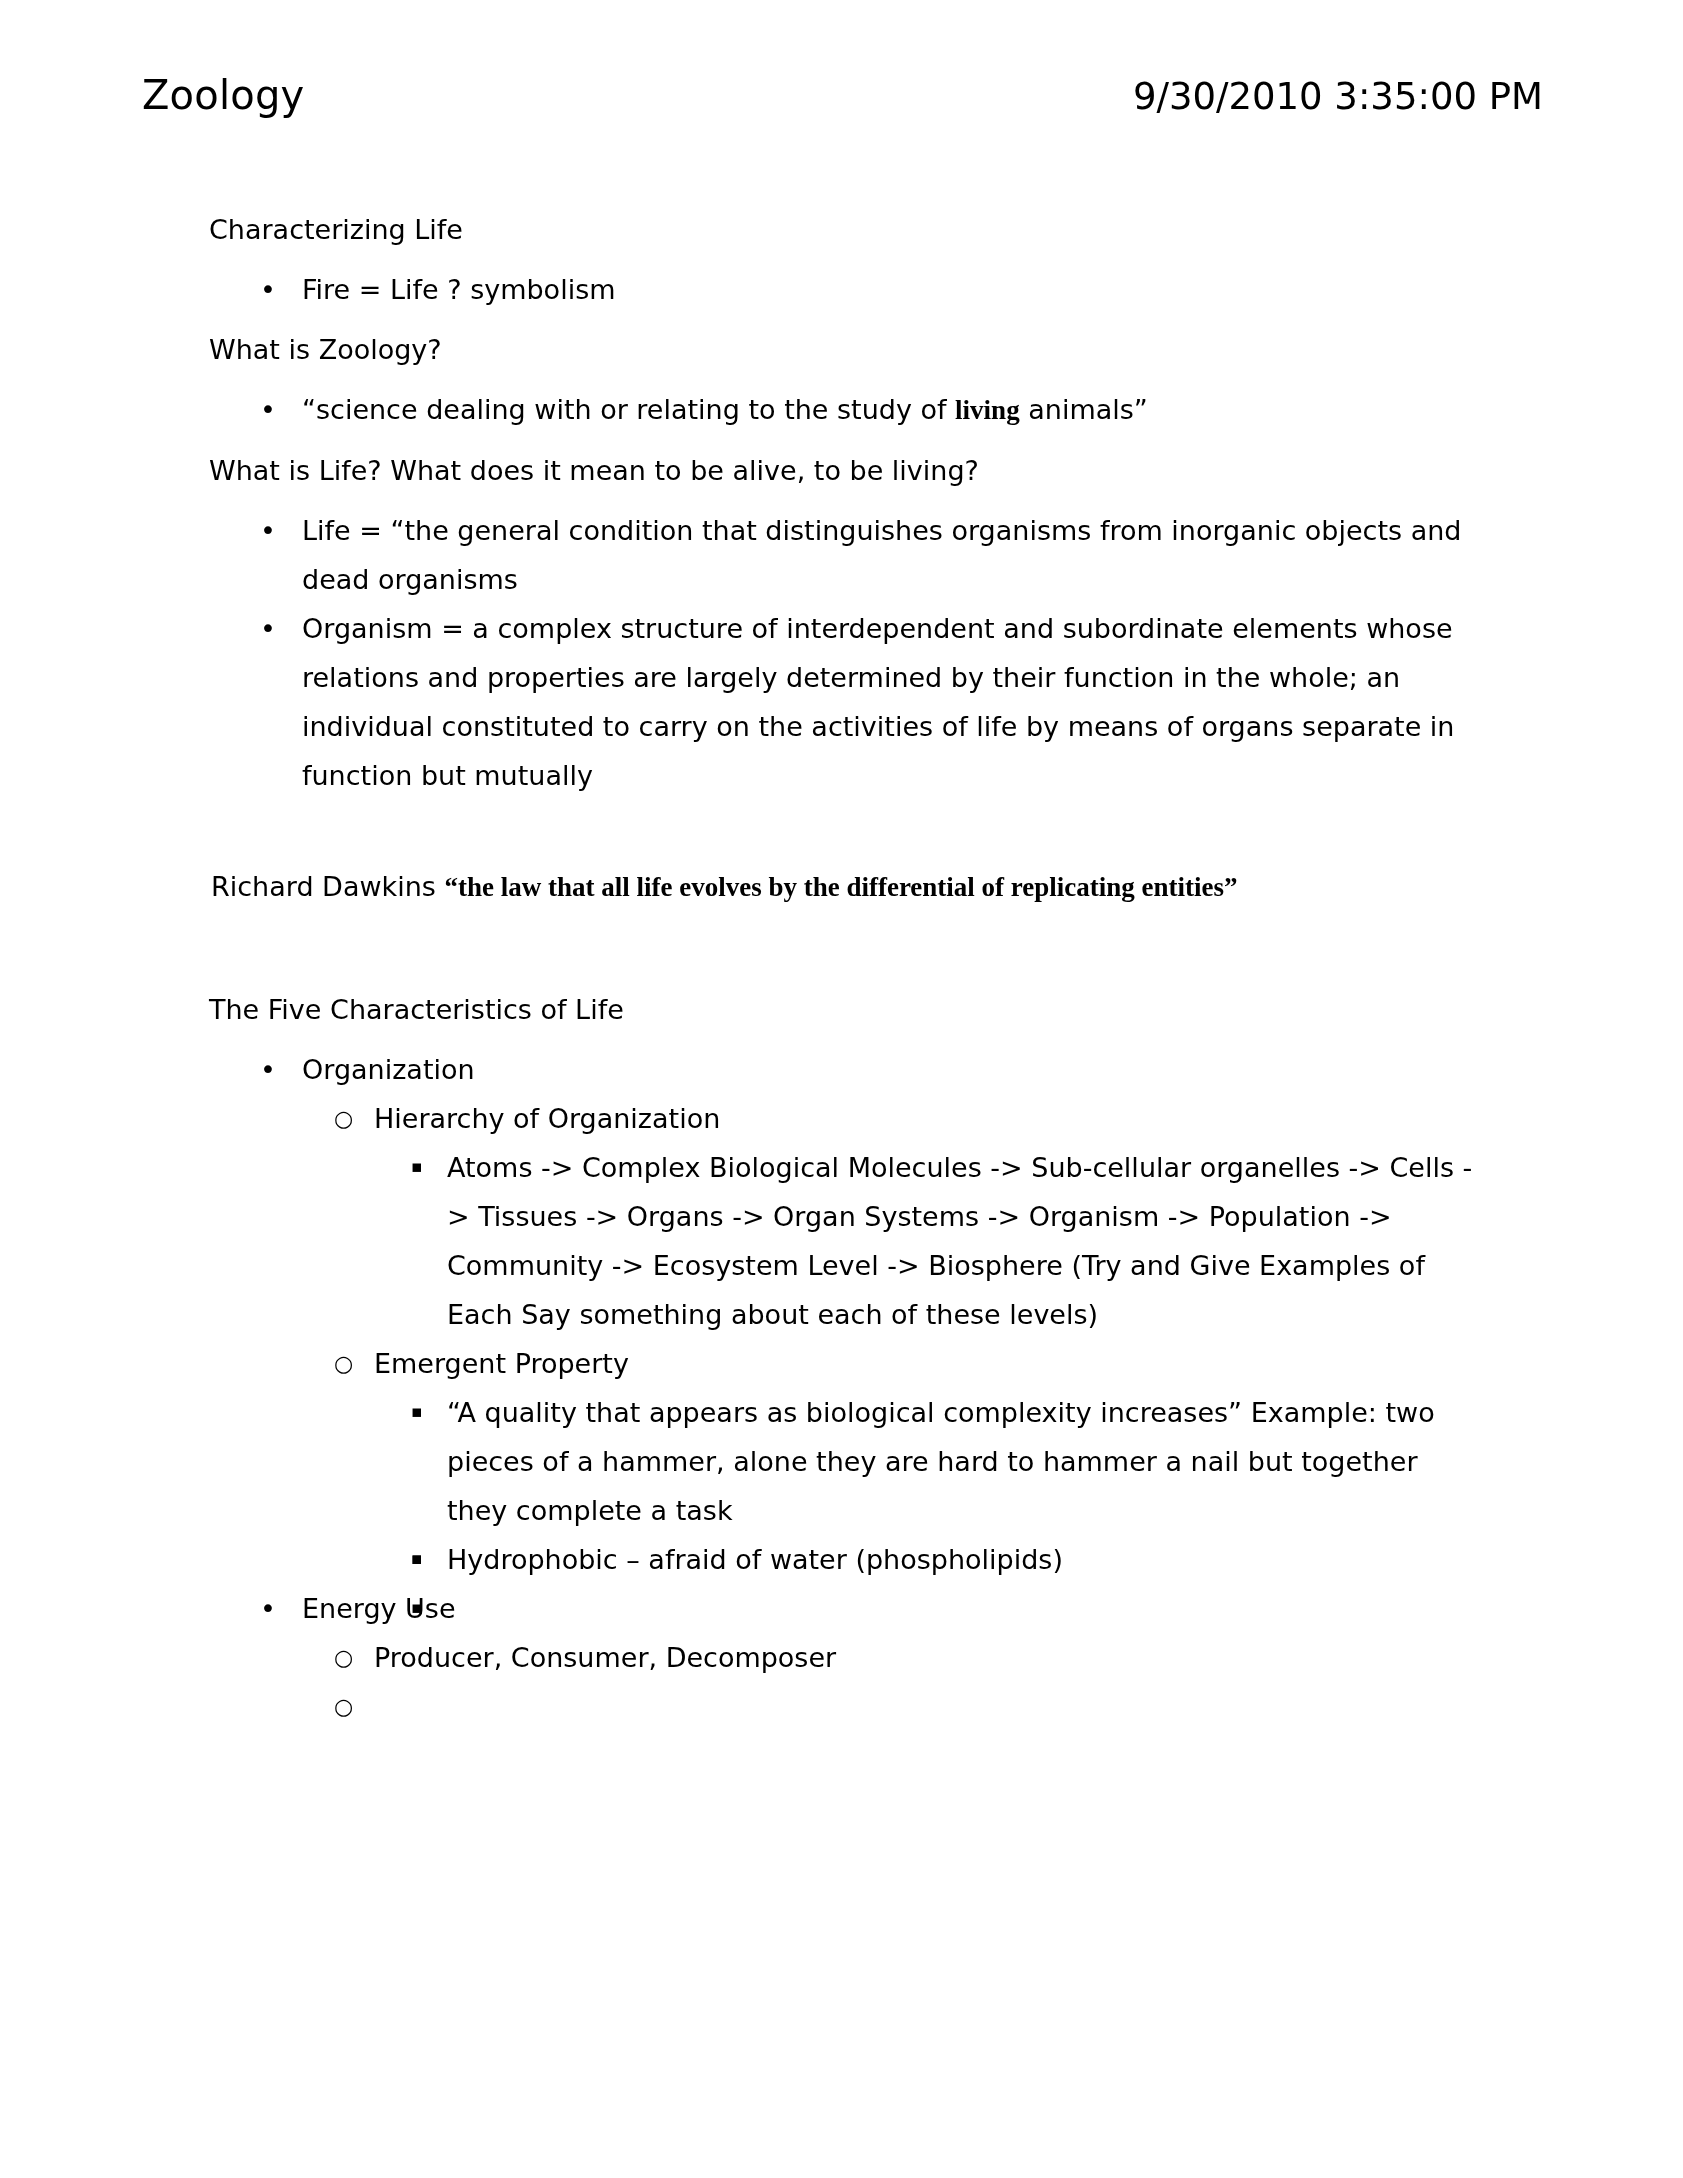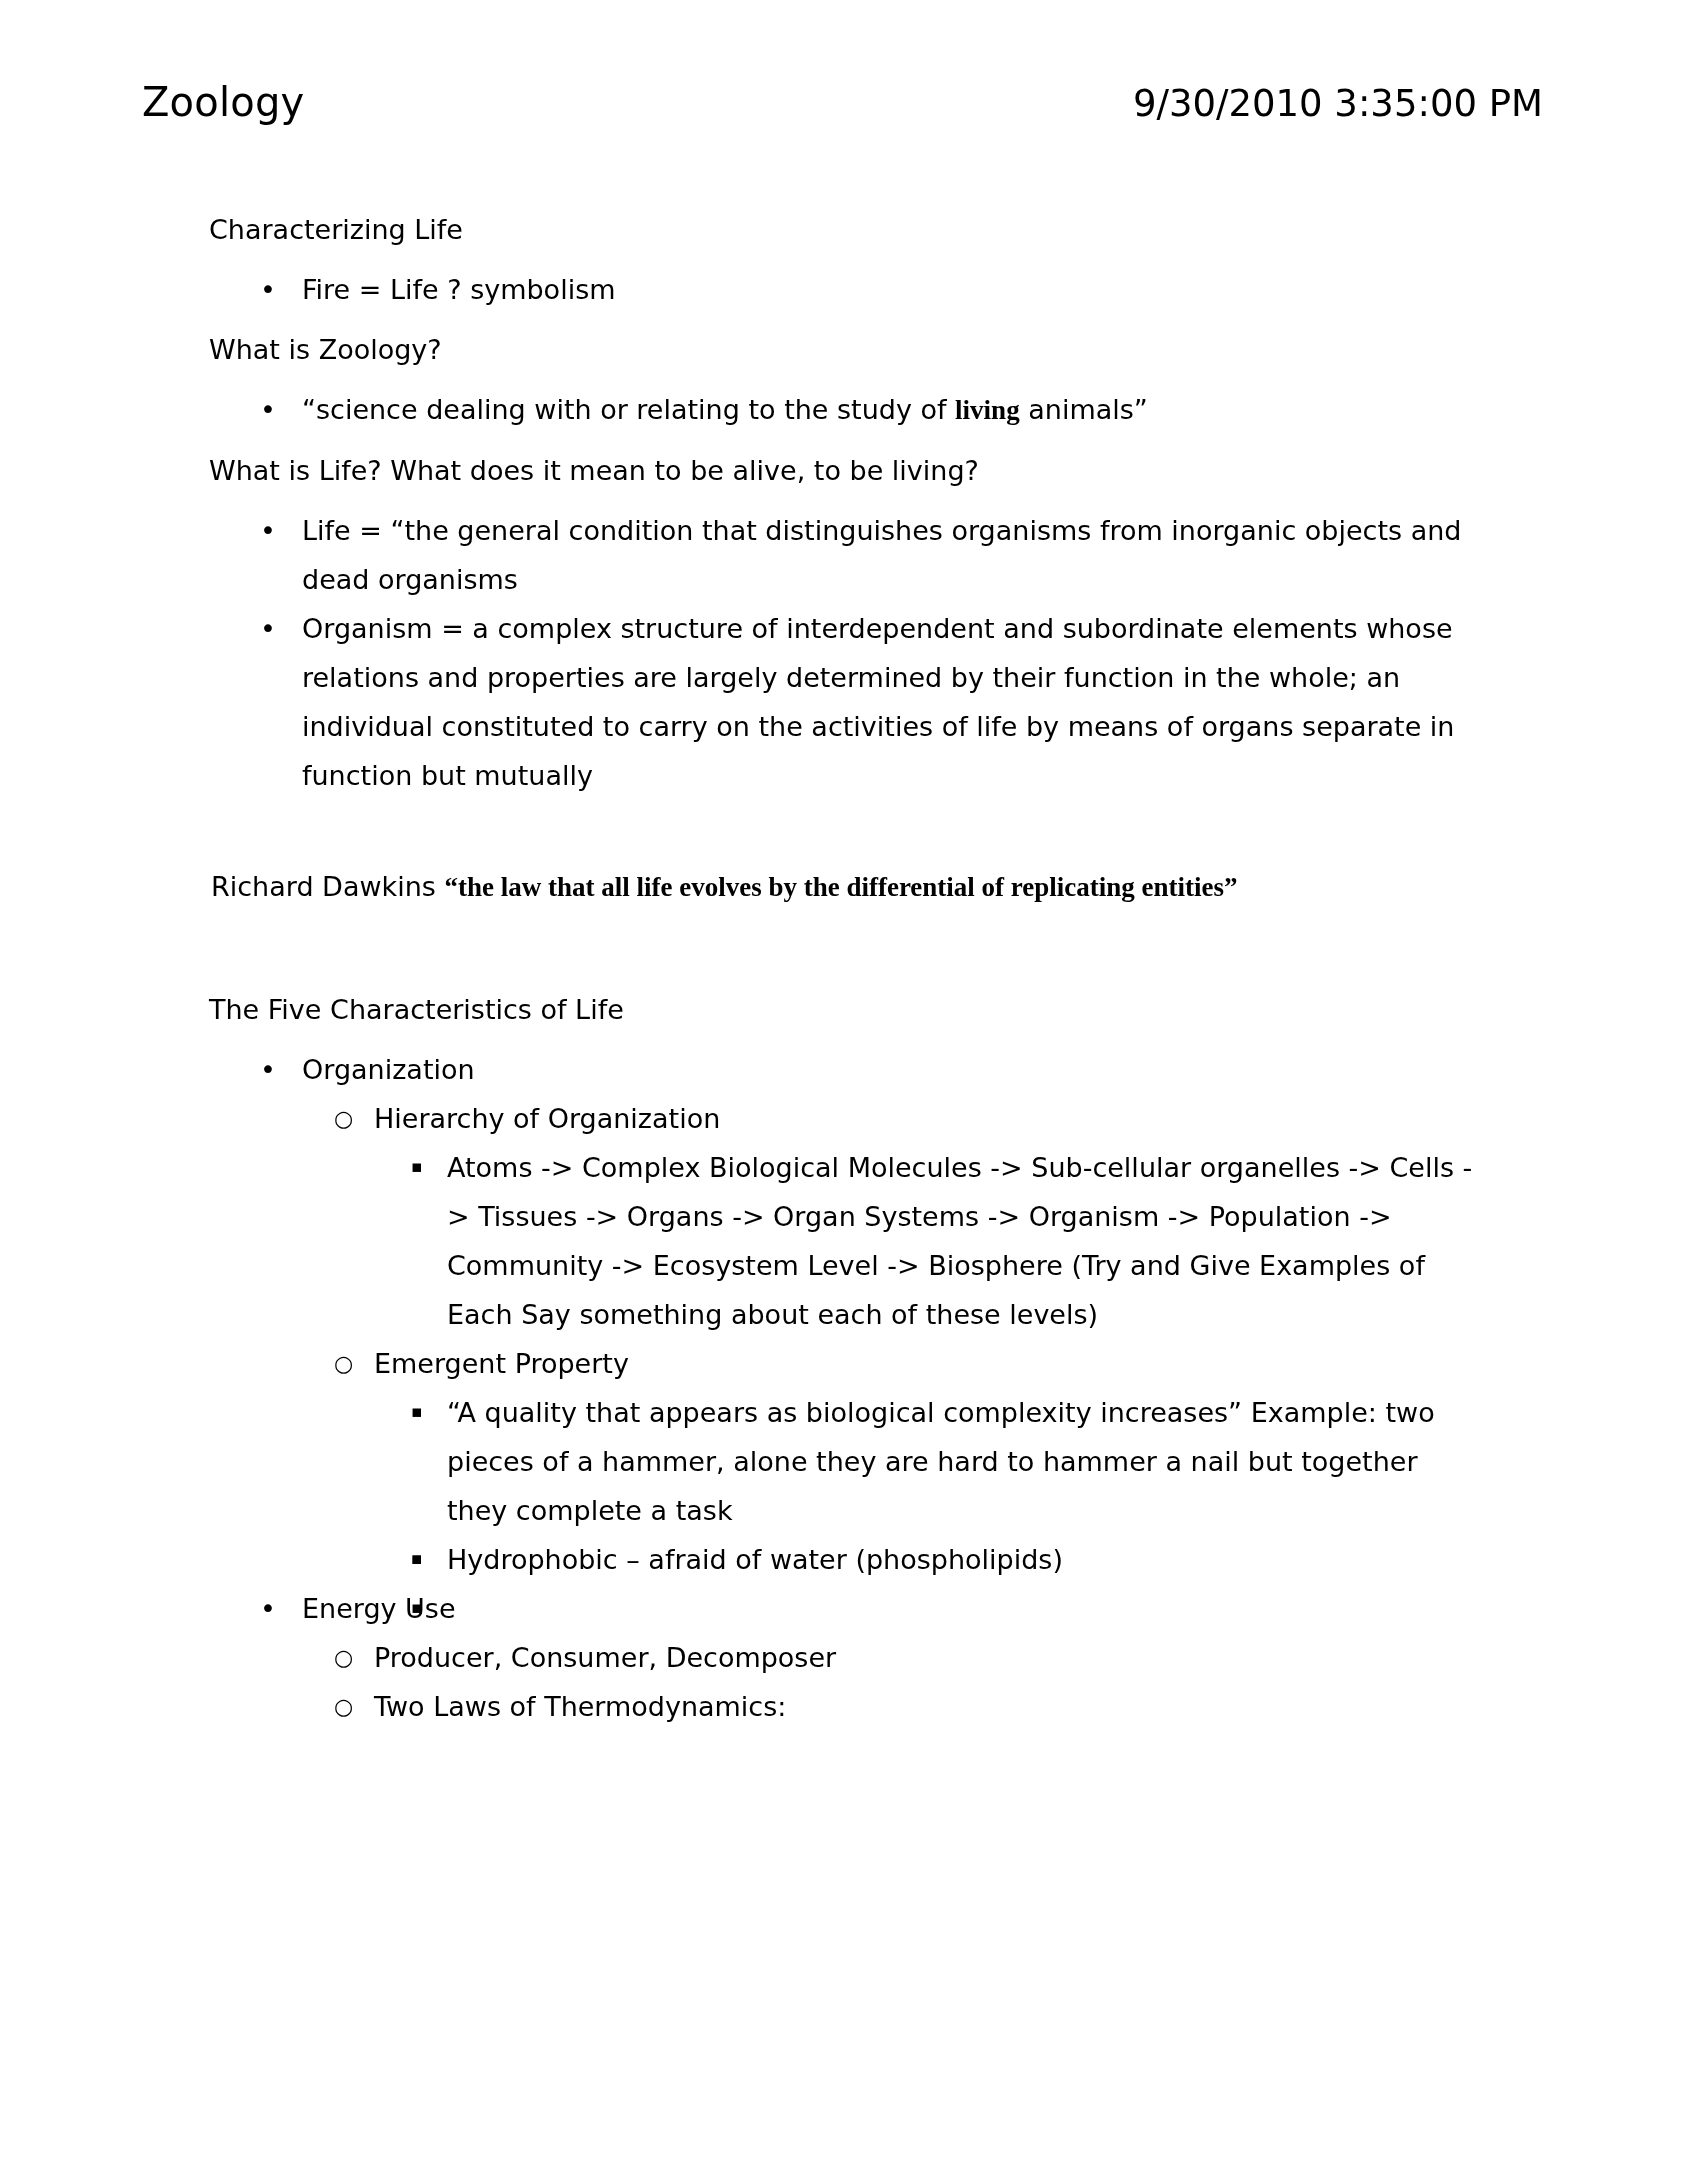--- a/index.html
+++ b/index.html
@@ -14,21 +14,21 @@
     background: #ffffff;
     font-family: "DejaVu Sans", sans-serif;
     color: #000000;
     overflow: hidden;
   }
 
   
   .doc-header {
     position: absolute;
     left: 142px;
-    top: 79px;
+    top: 72px;
     width: 1401px;
     display: flex;
     align-items: baseline;
     justify-content: space-between;
   }
   .doc-title {
     font-size: 40px;
     line-height: 1.15;
     letter-spacing: 0.2px;
     white-space: nowrap;
@@ -175,18 +175,17 @@
     <div class="li lvl1">
       <span class="marker">•</span>
       <span class="txt">Energy Use</span>
     </div>
     <div class="li lvl2">
       <span class="marker">○</span>
       <span class="txt">Producer, Consumer, Decomposer</span>
     </div>
     <div class="li lvl2">
       <span class="marker">○</span>
-      <span class="txt">Two Laws of Thermodynamics:</span>
     </div>
 
   </div>
 </div>
 
 
 </body></html>

